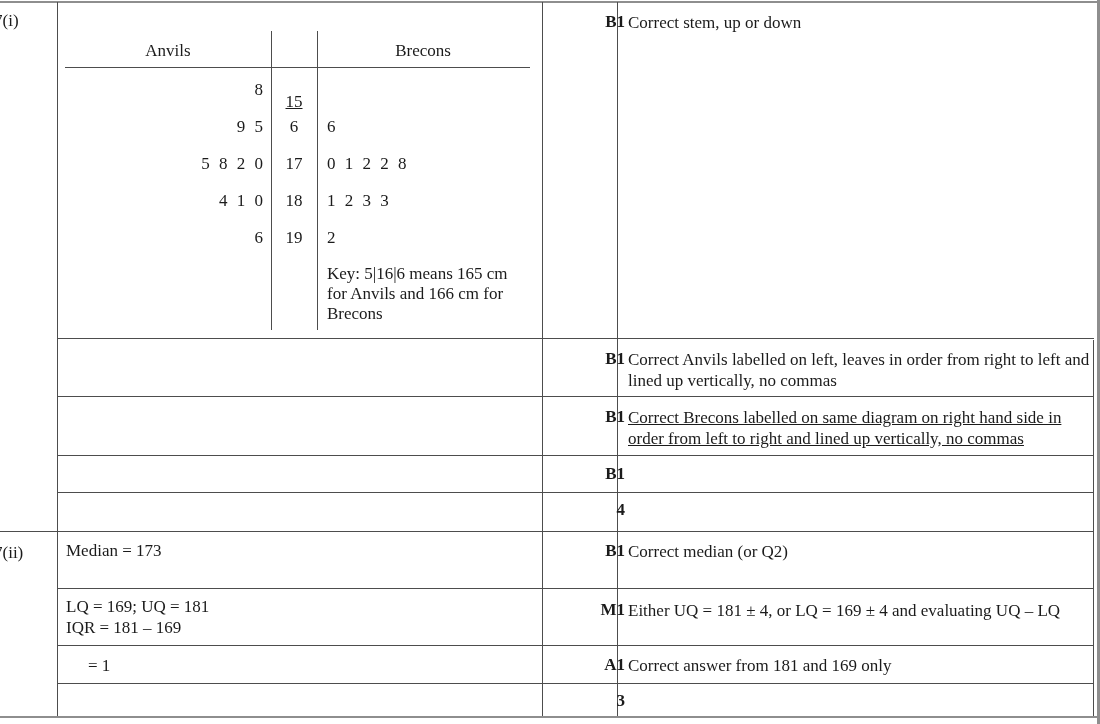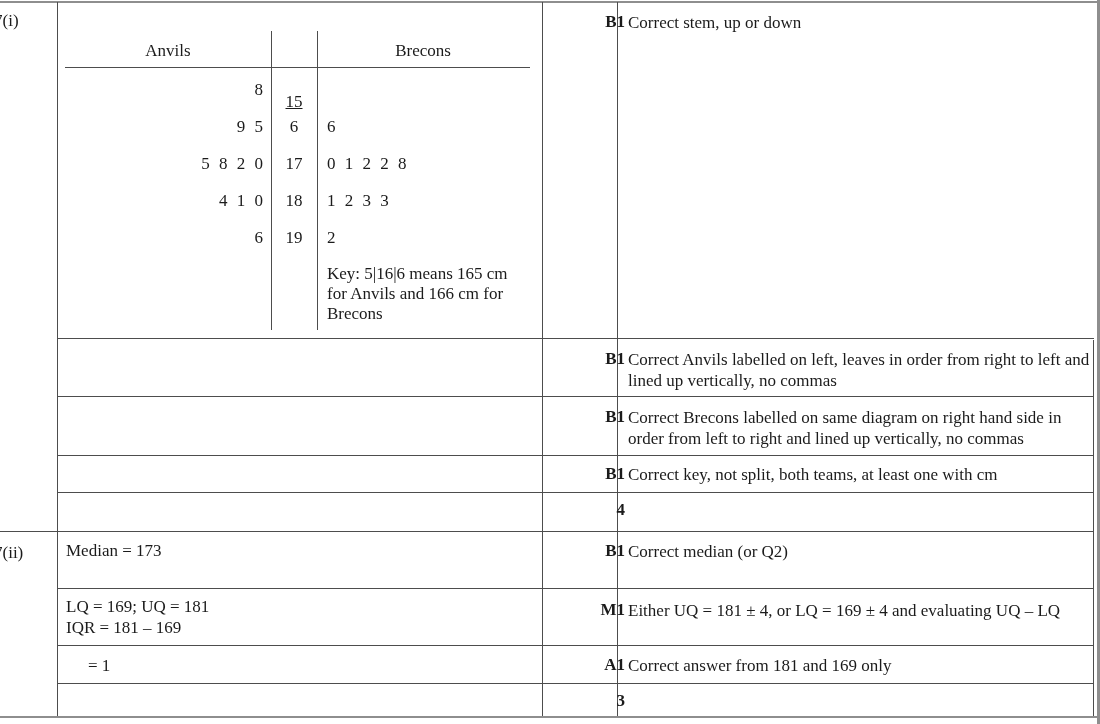--- a/index.html
+++ b/index.html
@@ -87,20 +87,19 @@
   <div class="cell mark" style="top:464px;">B1</div>
   <div class="cell mark" style="top:500px;">4</div>
   <div class="cell mark" style="top:541px;">B1</div>
   <div class="cell mark" style="top:600px;">M1</div>
   <div class="cell mark" style="top:655px;">A1</div>
   <div class="cell mark" style="top:691px;">3</div>
 
   <div class="cell ml" style="left:628px;top:349px;width:462px;">Correct Anvils labelled on left, leaves in order from right to left and
 lined up vertically, no commas</div>
   <div class="cell ml" style="left:628px;top:12px;width:462px;">Correct stem, up or down</div>
-  <div class="cell ml" style="left:628px;top:407px;width:462px;">Correct Brecons labelled on same diagram on right hand side in
+  <div class="cell ml" style="left:628px;top:407px;width:462px;text-decoration:underline;">Correct Brecons labelled on same diagram on right hand side in
 order from left to right and lined up vertically, no commas</div>
-  <div class="cell ml" style="left:628px;top:464px;width:462px;">Correct key, not split, both teams, at least one with cm</div>
   <div class="cell ml" style="left:628px;top:541px;width:462px;">Correct median (or Q2)</div>
   <div class="cell ml" style="left:628px;top:600px;width:462px;">Either UQ = 181 ± 4, or LQ = 169 ± 4 and evaluating UQ – LQ</div>
   <div class="cell ml" style="left:628px;top:655px;width:462px;">Correct answer from 181 and 169 only</div>
 
 </div>
 
 </body></html>

